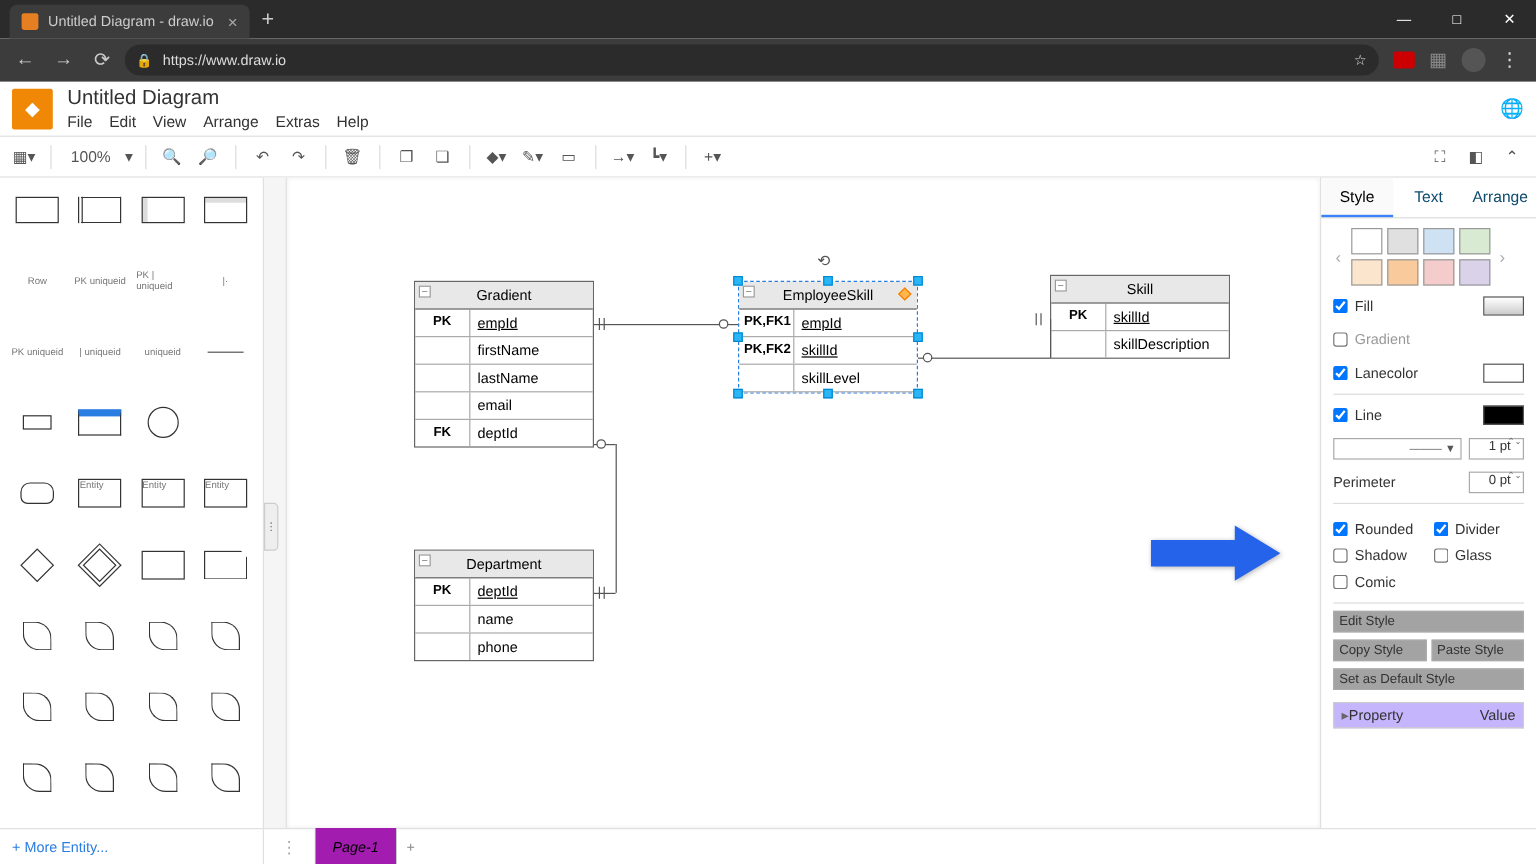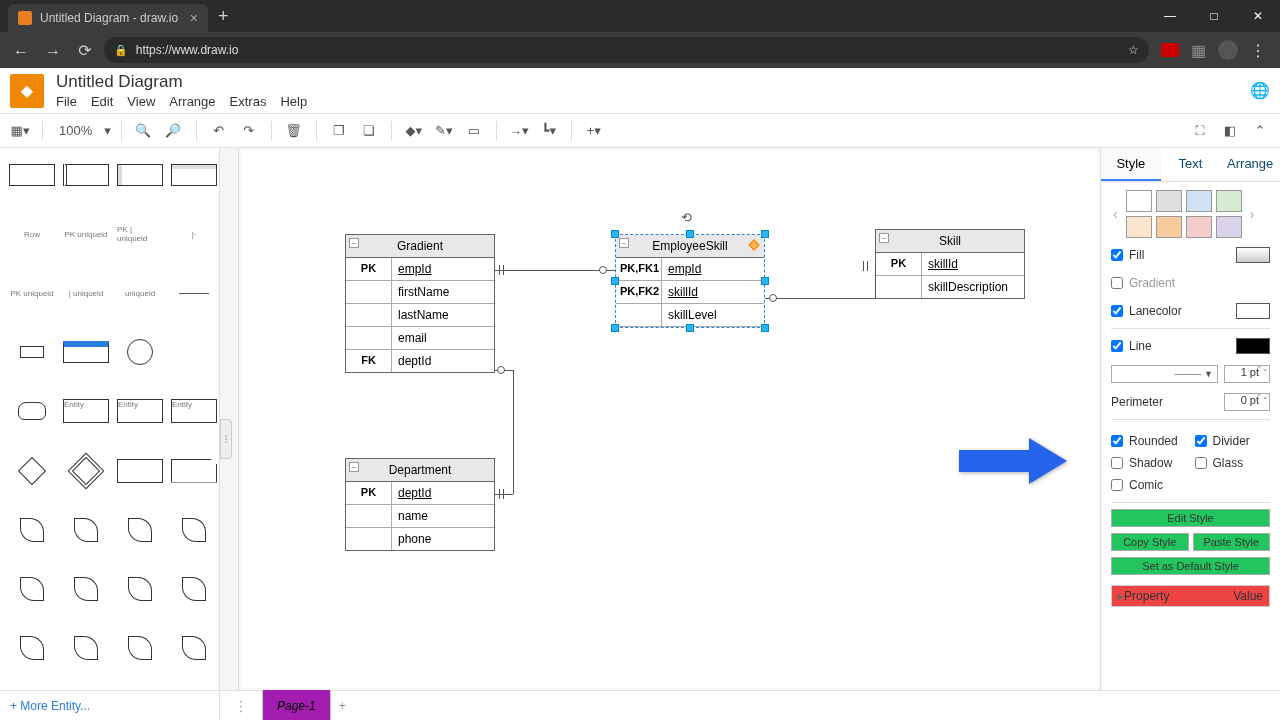--- a/index.html
+++ b/index.html
@@ -38,21 +38,21 @@
 .zoom-box { padding: 2px 6px; }
 .tool-right { margin-left: auto; display: flex; gap: 6px; }
 
 
 .main { display: flex; height: calc(720px - 32px - 36px - 46px - 34px - 30px); }
 .left-panel { width: 220px; border-right: 1px solid #e0e0e0; display: flex; flex-direction: column; }
 .panel-header { font-size: 12px; padding: 4px 8px; border-bottom: 1px solid #eee; display: flex; align-items: center; }
 .panel-header::before { content: "▾ "; color: #555; margin-right: 2px; }
 .shape-grid { padding: 8px; display: grid; grid-template-columns: repeat(4, 1fr); gap: 6px; overflow-y: auto; flex:1;}
 .shape-cell { height: 38px; border: 1px solid #fff; display:flex; align-items:center; justify-content:center; font-size:8px; color:#555;}
-.sc-box { width: 46px; height: 22px; border: 1px solid #333; background:#fff;}
+.sc-box { width: 36px; height: 22px; border: 1px solid #333; background:#fff;}
 .sc-box.blue { border-top: 6px solid #2a7de1; }
 .sc-circle { width:26px; height:26px; border:1px solid #333; border-radius:50%;}
 .sc-diamond { width:20px; height:20px; border:1px solid #333; transform:rotate(45deg);}
 .sc-cloud { width:28px; height:18px; border:1px solid #333; border-radius: 8px 8px 6px 6px;}
 .sc-curve { width:28px; height:28px; position:relative;}
 .sc-curve::before { content:""; position:absolute; inset:2px; border:1.5px solid #333; border-top:none; border-right:none; border-radius: 0 0 0 14px;}
 .sc-curve::after { content:""; position:absolute; inset:2px; border:1.5px solid #333; border-bottom:none; border-left:none; border-radius: 0 14px 0 0;}
 .sc-text { font-size:8px; color:#777;}
 .sc-line { width:30px; height:1px; background:#555;}
 
@@ -89,22 +89,22 @@
 .swatch { width:26px; height:22px; border:1px solid #999;}
 .nav-arrow { color:#aaa; font-size:14px; padding:0 2px;}
 .prop-row { display:flex; align-items:center; gap:6px; min-height:22px;}
 .prop-row label { flex:1;}
 .color-box { width:34px; height:16px; border:1px solid #555;}
 .num-input { width:46px; height:18px; border:1px solid #aaa; font-size:11px; text-align:right; padding-right:10px; position:relative; background:#fff;}
 .num-input::after { content:"⌃⌄"; position:absolute; right:1px; top:-1px; font-size:7px; line-height:8px; color:#666; white-space:pre;}
 .line-style { flex:1; height:18px; border:1px solid #aaa; display:flex; align-items:center; justify-content:flex-end; padding:0 4px; font-size:9px; color:#555;}
 .check-grid { display:grid; grid-template-columns:1fr 1fr; gap:0 8px; margin-top:4px;}
 .btn-row { display:flex; gap:4px;}
-.rp-btn { flex:1; border:1px solid #aaa; background:#22c55e; padding:2px 4px; text-align:center; font-size:11px;}
-.prop-table-head { display:flex; background:#ef4444; border:1px solid #ccc; padding:3px 6px; margin-top:4px;}
+.rp-btn { flex:1; border:1px solid #aaa; background:#a3a3a3; padding:2px 4px; font-size:11px;}
+.prop-table-head { display:flex; background:#c4b5fd; border:1px solid #ccc; padding:3px 6px; margin-top:4px;}
 .prop-table-head span:first-child { flex:1;}
 .prop-table-head::before { content:"▸ "; color:#666;}
 
 
 .footer { height: 30px; border-top: 1px solid #e0e0e0; display: flex; align-items: center; }
 .footer-left { width:220px; border-right:1px solid #e0e0e0; height:100%; display:flex; align-items:center; padding:0 10px; font-size:12px; color:#2a7de1;}
 .footer-tabs { flex:1; display:flex; align-items:center; padding:0 8px; gap:8px; font-size:12px;}
 .page-tab { padding:20px 14px; border:1px solid #ccc; border-bottom:none; border-radius:4px 4px 0 0; background:#a21caf;font-style:italic;}
 .drag-handle { color:#aaa; font-size:14px; padding:0 6px;}
 

